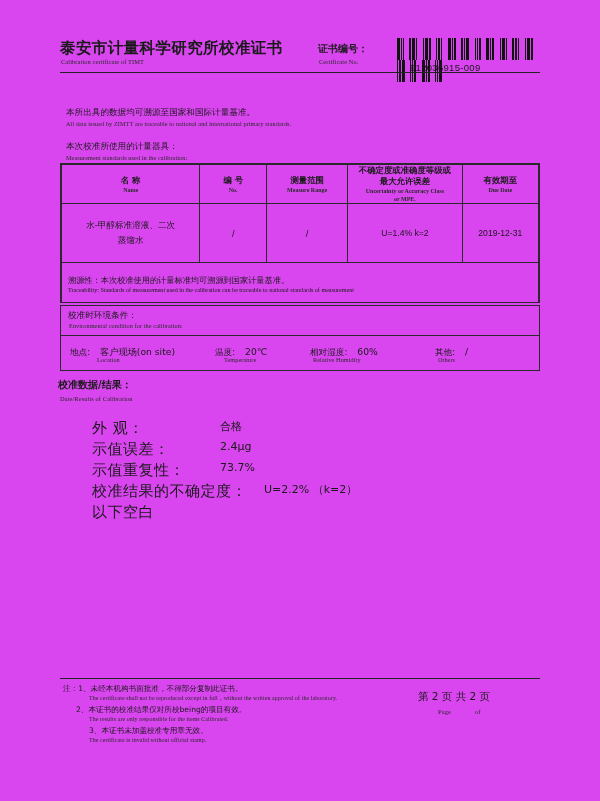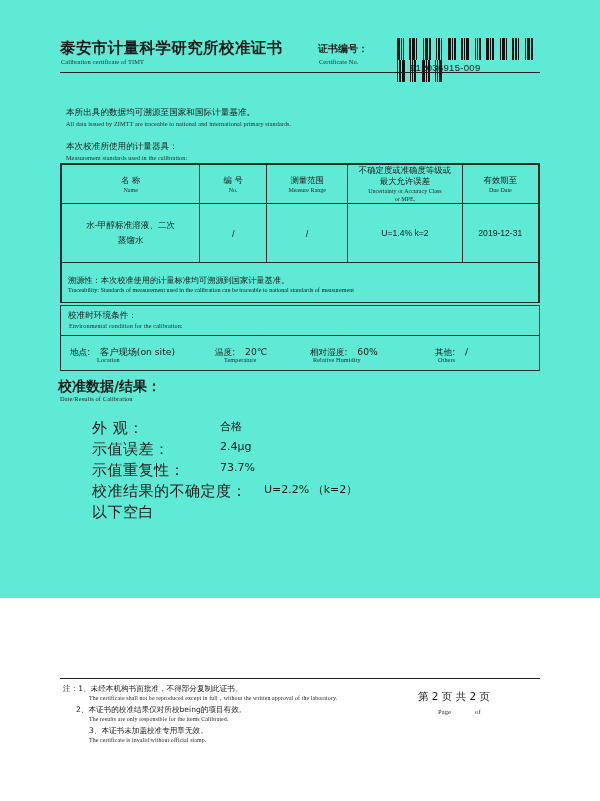--- a/index.html
+++ b/index.html
@@ -12,22 +12,22 @@
     height: 801px;
     font-family: "Liberation Sans", sans-serif;
     color: #1a1a1a;
     position: relative;
     overflow: hidden;
   }
   .page {
     position: absolute;
     left: 0; top: 0;
     width: 600px;
-    height: 598px;
-    background: #5eead4;
+    height: 801px;
+    background: #d946ef;
   }
   .cn { font-family: "DejaVu Sans", sans-serif; }
   .en {
     font-family: "Liberation Serif", serif;
     font-size: 6.2px;
     color: #2a2a2a;
     letter-spacing: 0.1px;
   }
 
   
@@ -121,21 +121,21 @@
     table-layout: fixed;
   }
   .tbl th, .tbl td {
     border: 1px solid #2a2a2a;
     padding: 0;
     text-align: center;
     vertical-align: middle;
   }
   .tbl th {
     height: 38px;
-    font-weight: normal;
+    font-weight: bold;
     text-align: center;
   }
   .th-cn {
     font-size: 8.4px;
     line-height: 11px;
     display: block;
   }
   .th-en {
     font-size: 6px;
     line-height: 8px;
@@ -204,21 +204,21 @@
   .env-lab-en {
     position: absolute;
     top: 50px;
     font-size: 6.2px;
   }
 
   
   .sec-title-cn {
     position: absolute;
     left: 58px; top: 378px;
-    font-size: 14px;
+    font-size: 10px;
     font-weight: bold;
   }
   .sec-title-en {
     position: absolute;
     left: 60px; top: 395px;
     font-size: 6.4px;
   }
   .result-row { position: absolute; left: 92px; }
   .result-label {
     font-size: 15px;

